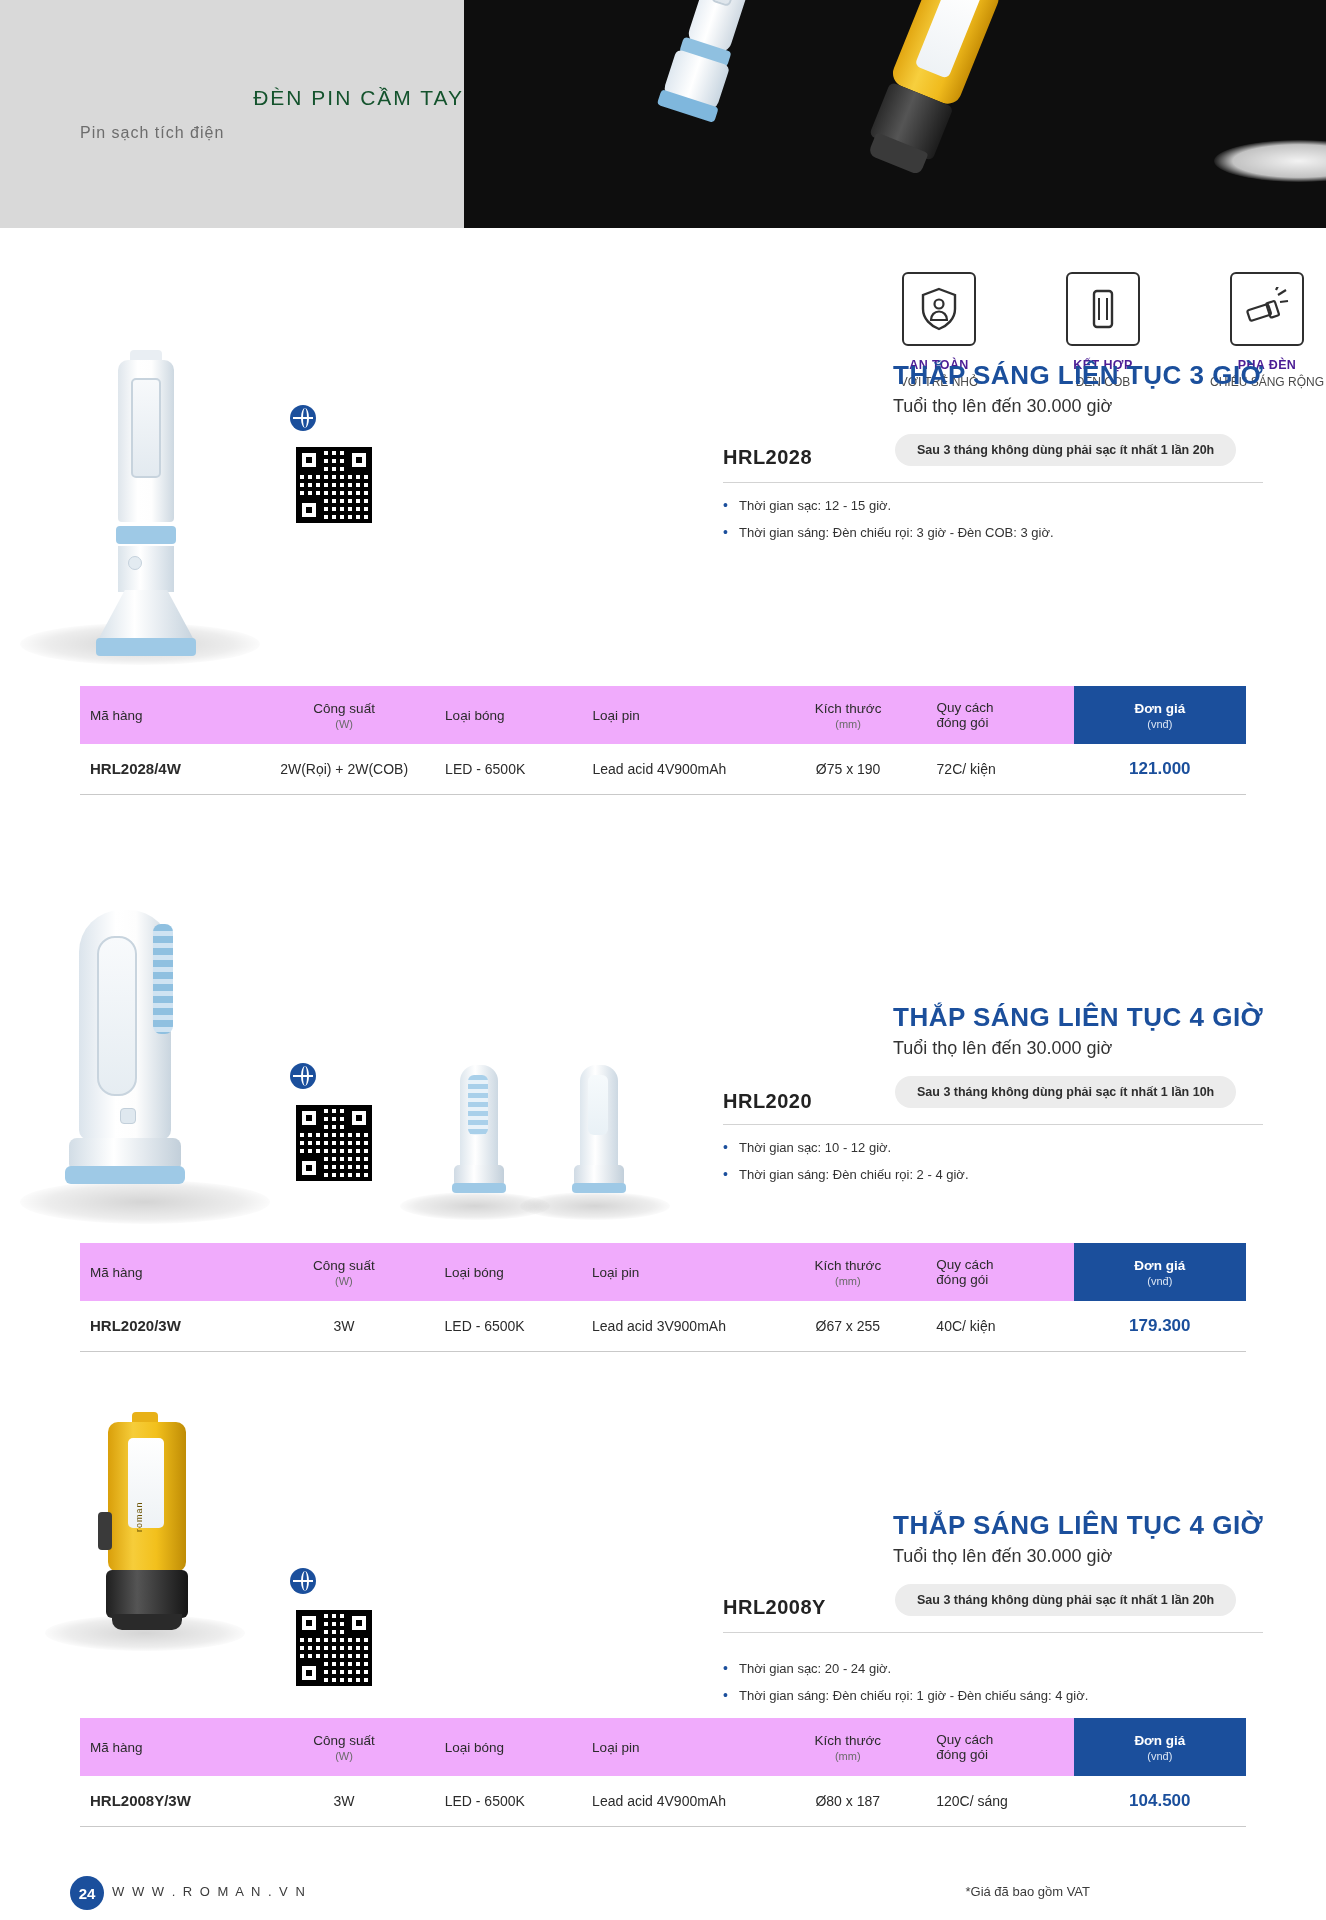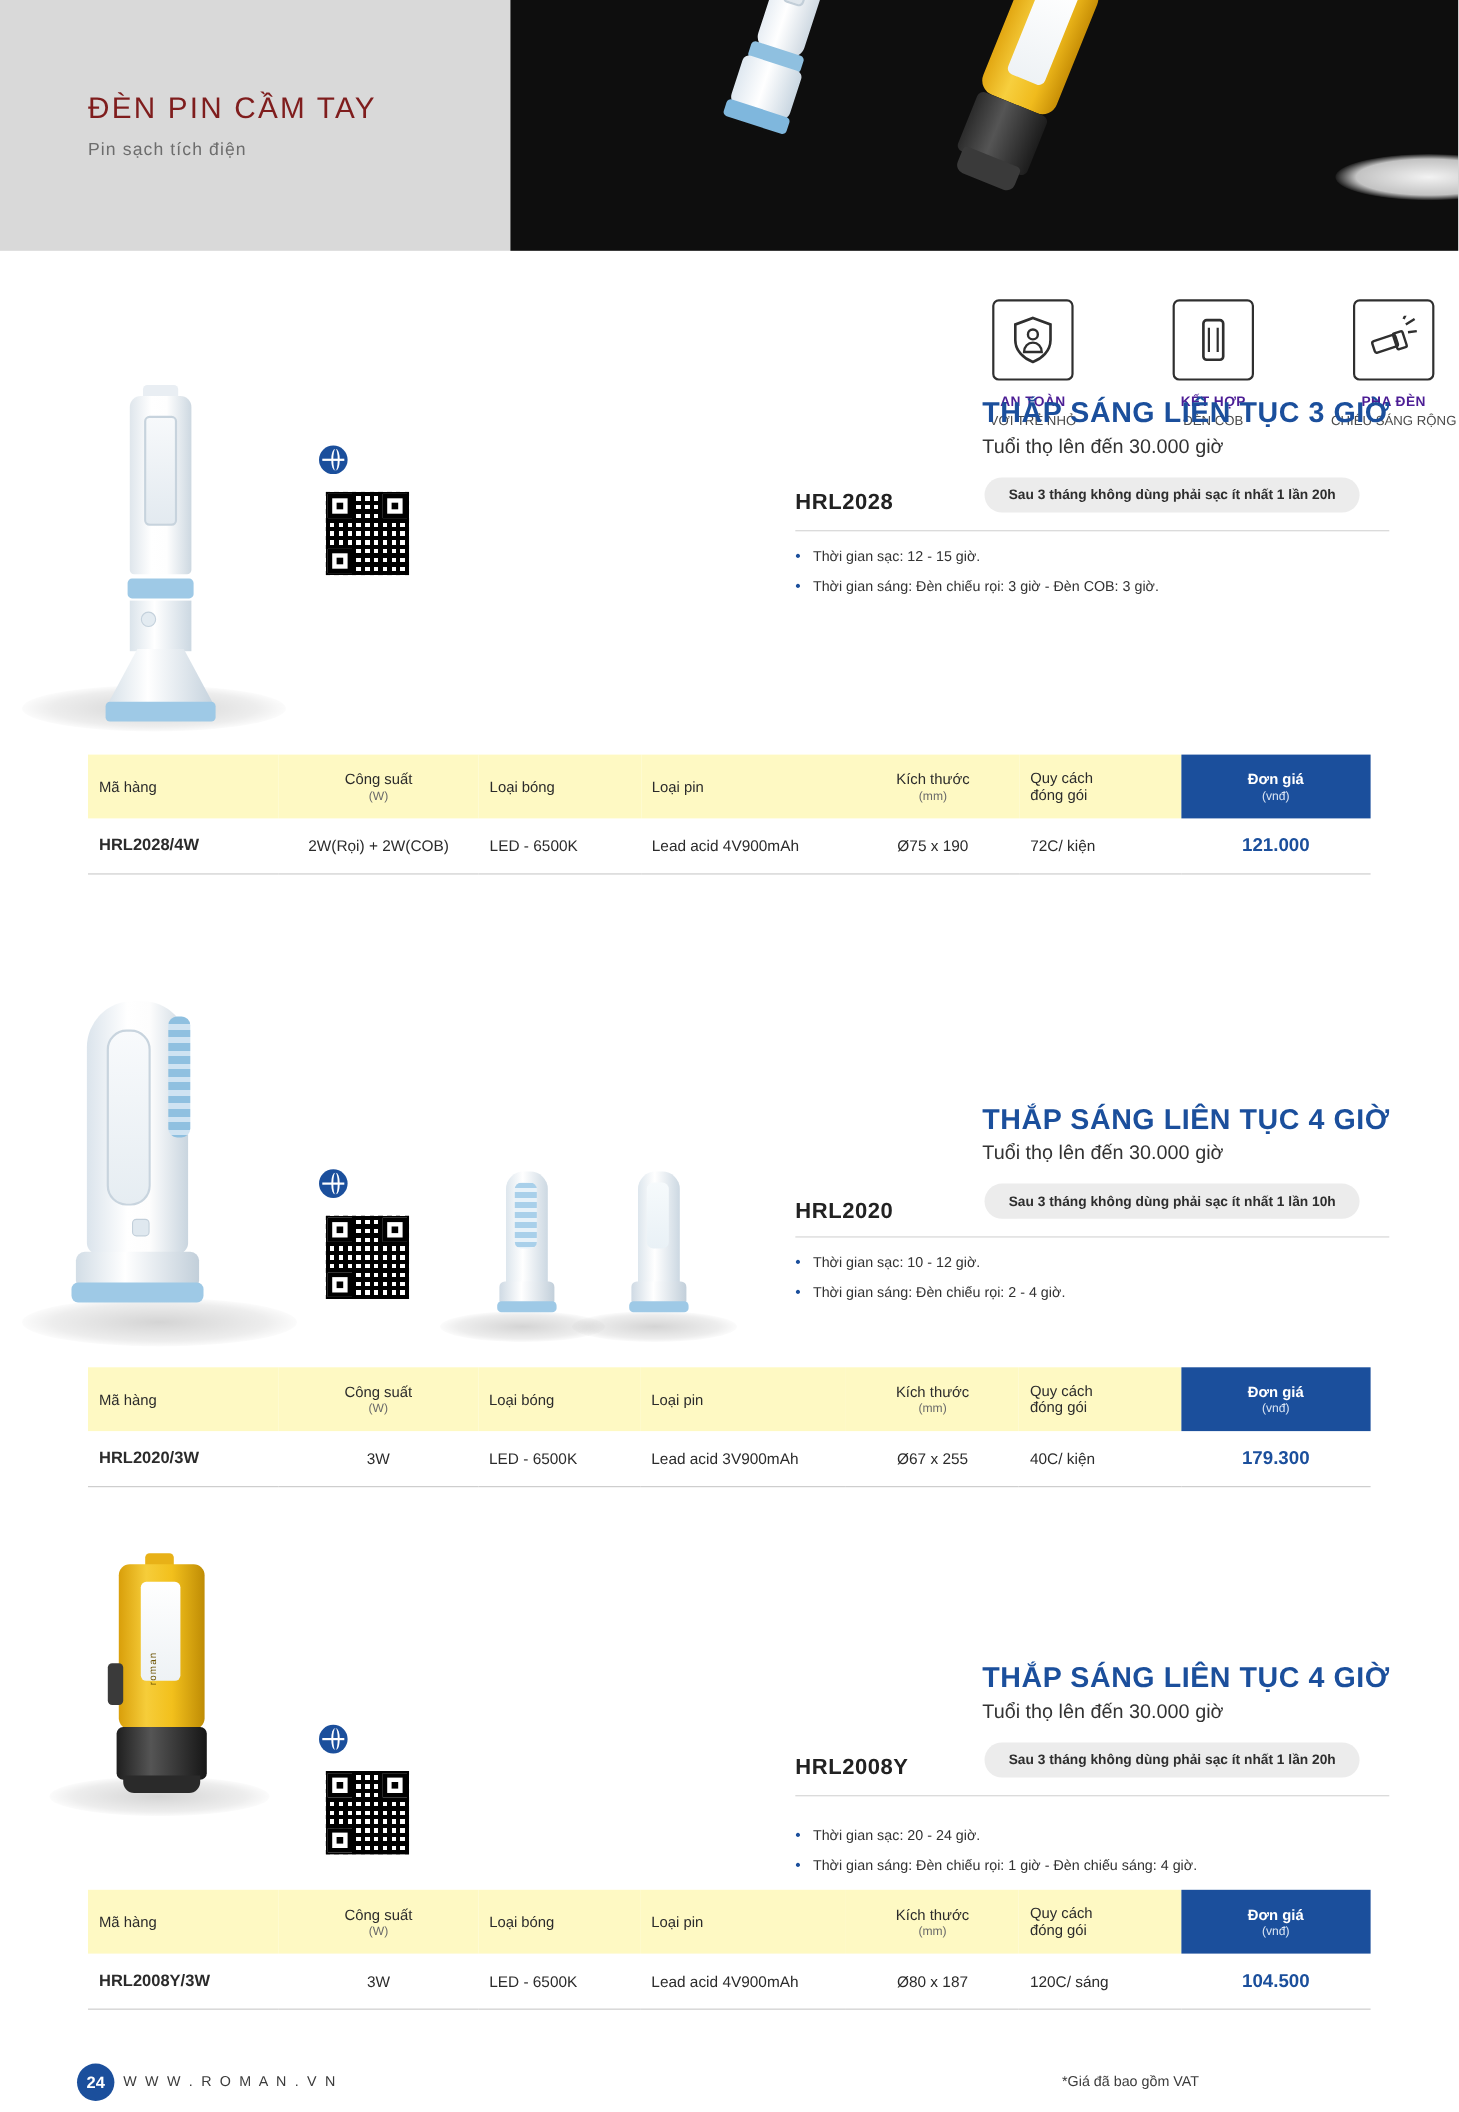--- a/index.html
+++ b/index.html
@@ -26,24 +26,25 @@
   }
   .header-left {
     width: 464px;
     background: #d9d9d9;
     display: flex;
     flex-direction: column;
     justify-content: center;
     padding-left: 80px;
   }
   .header-title {
-    font-size: 27px;
+    font-size: 21px;
     letter-spacing: 2px;
-    color: #7f1d1d;
+    color: #14532d;
     font-weight: 400;
+    text-align: right;
   }
   .header-sub {
     margin-top: 14px;
     font-size: 16px;
     color: #6d6d6d;
     letter-spacing: 1px;
   }
   .header-right {
     flex: 1;
     background: #0e0e0e;
@@ -254,21 +255,21 @@
   .qr .fm.tr { right: 2px; top: 2px; }
   .qr .fm.bl { left: 2px; bottom: 2px; }
 
   
   .tablewrap { position: absolute; left: 80px; width: 1166px; }
   .t1 { top: 686px; }
   .t2 { top: 1243px; }
   .t3 { top: 1718px; }
   table { border-collapse: collapse; width: 1166px; }
   thead td {
-    background: #fef9c3;
+    background: #f0abfc;
     height: 58px;
     font-size: 13.5px;
     color: #2b2b2b;
     vertical-align: middle;
     padding: 4px 10px;
   }
   thead td .unit { display:block; font-size: 11px; color:#6a6a6a; margin-top:2px; }
   thead td.price-h {
     background: #1b4f9c;
     color: #fff;

